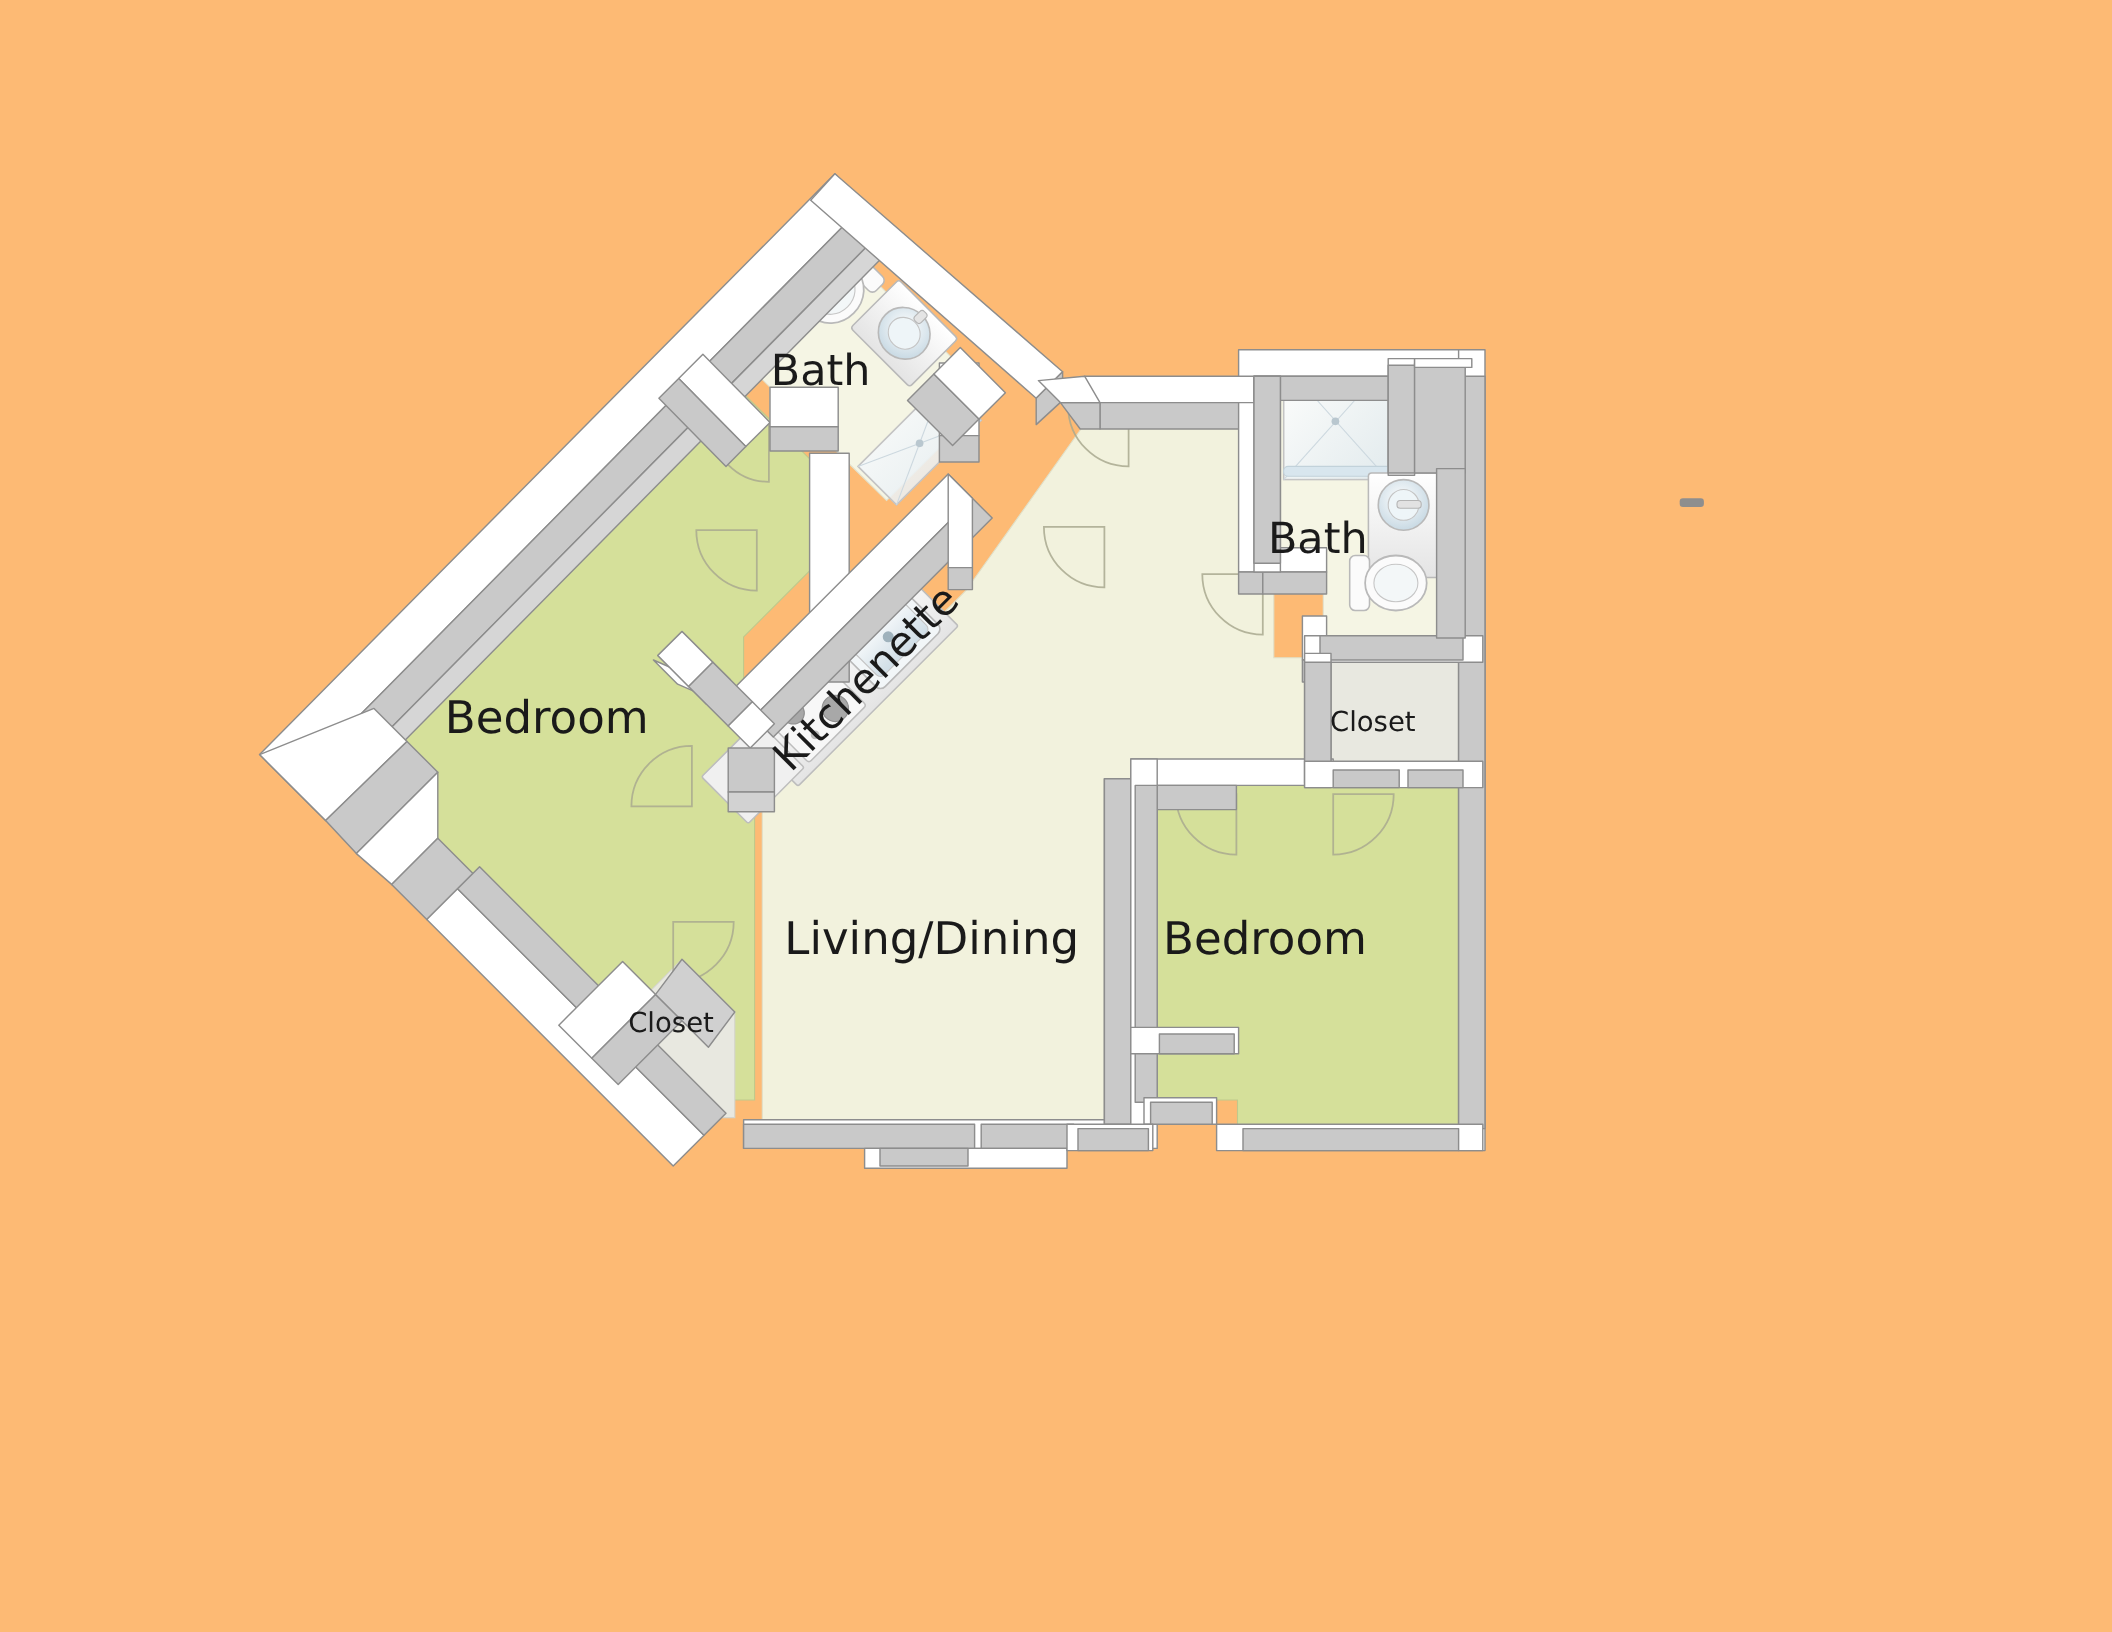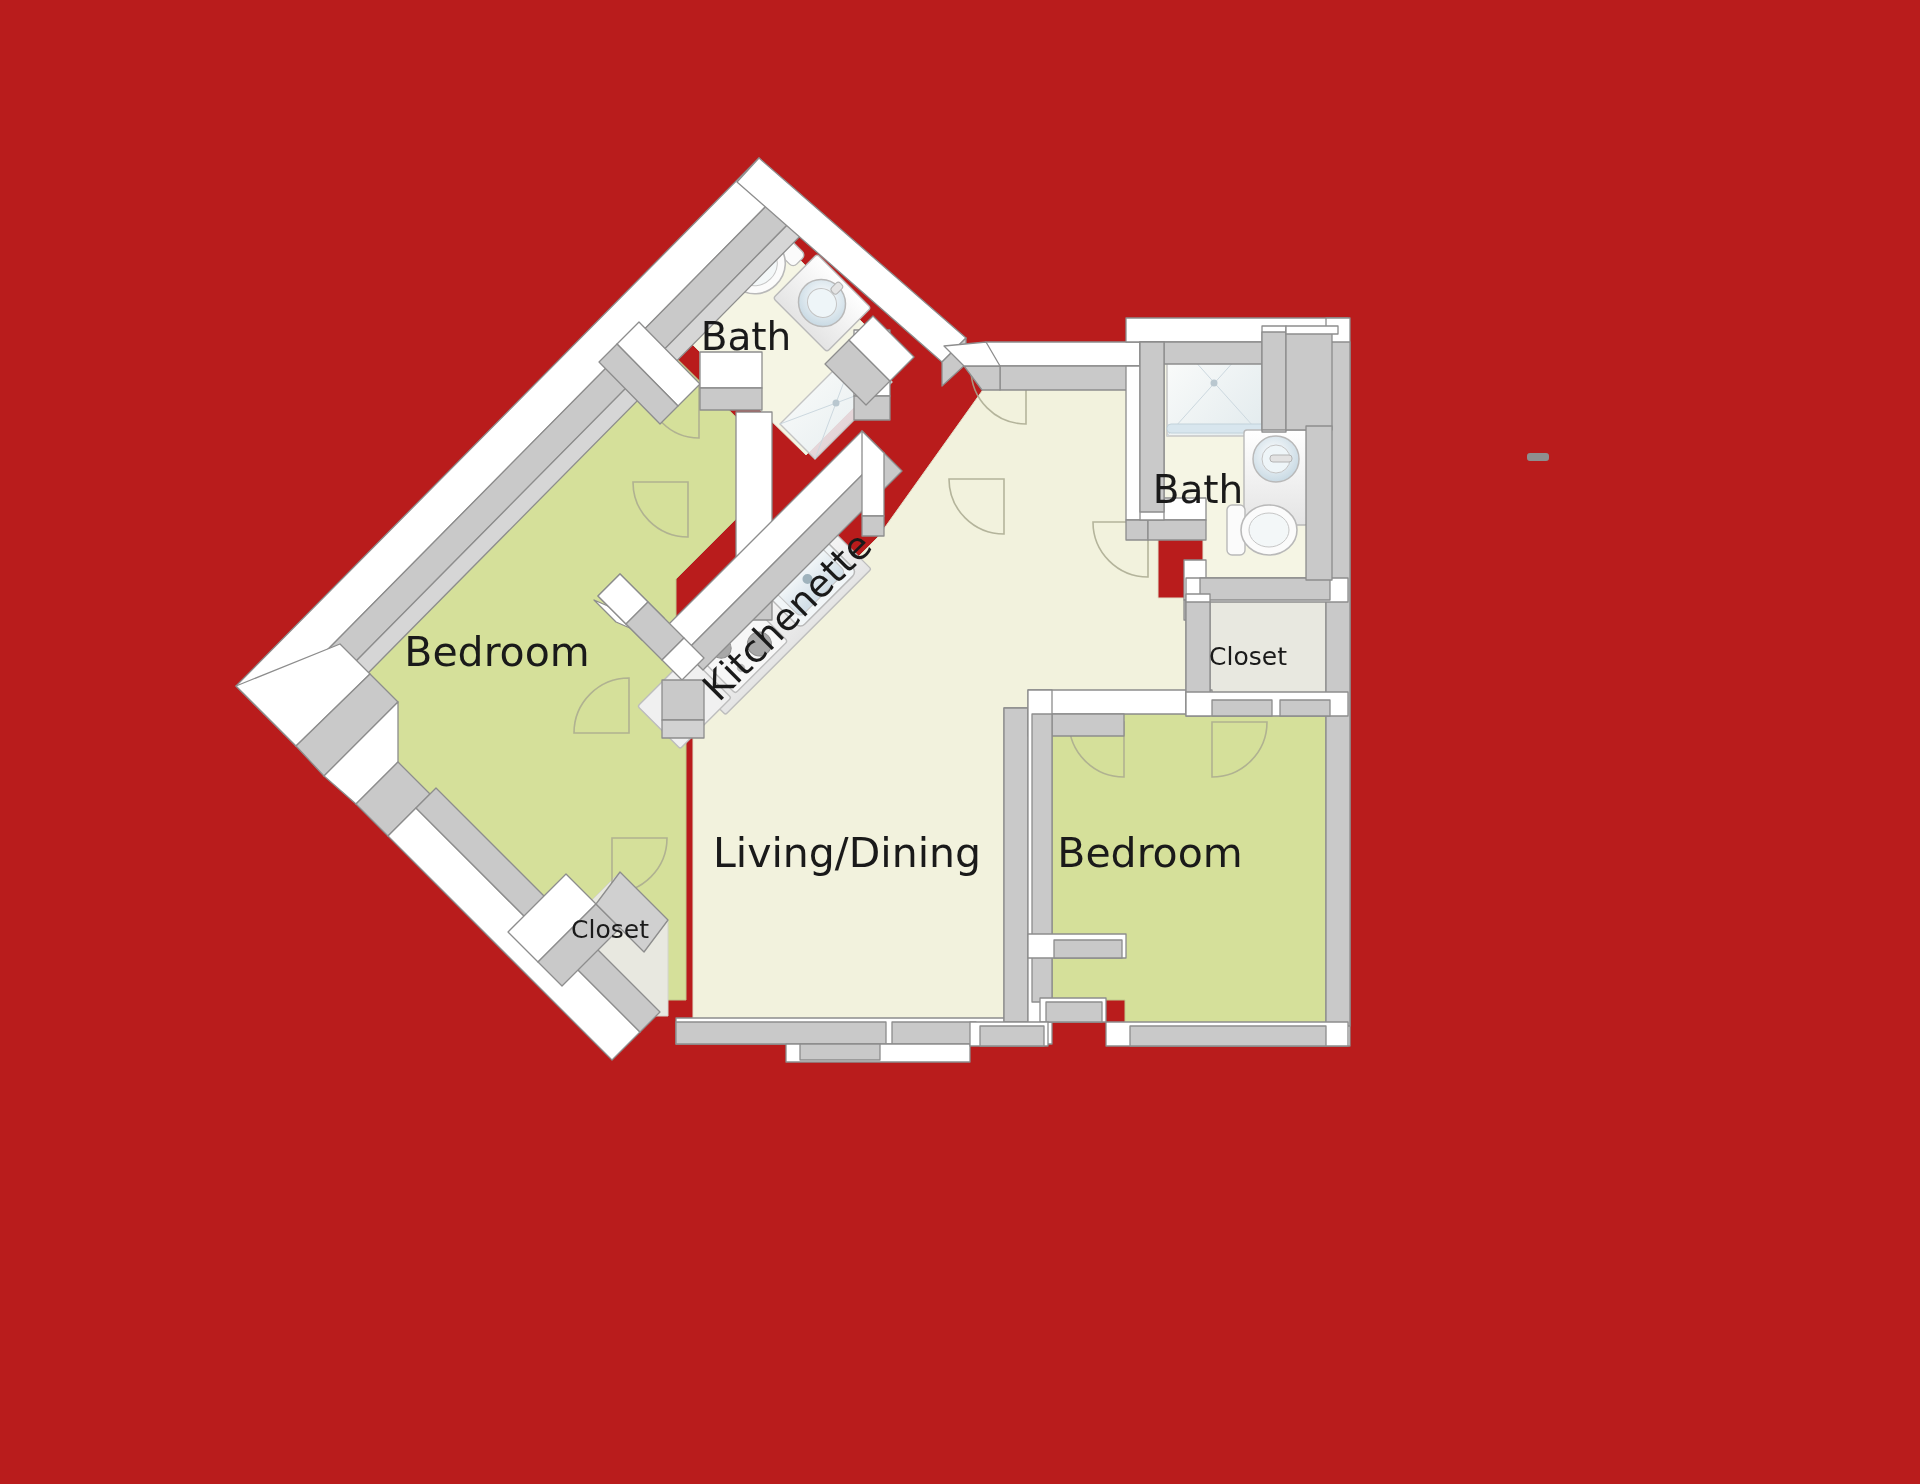--- a/index.html
+++ b/index.html
@@ -1,18 +1,18 @@
 <!DOCTYPE html>
 <html><head>
 <meta charset="utf-8">
 <title>Floor Plan</title>
 <style>
   html,body{margin:0;padding:0;background:#ffffff;}
   body{width:1920px;height:1484px;overflow:hidden;font-family:"DejaVu Sans","Liberation Sans",sans-serif;}
-  #plan-root{position:relative;width:1920px;height:1484px;background:#b91c1c;}
+  #plan-root{position:relative;width:1920px;height:1484px;background:#fdba74;}
   svg#floorplan{display:block;width:1920px;height:1484px;}
   .room-label{font-family:"DejaVu Sans","Liberation Sans",sans-serif;fill:#1a1a1a;}
   .label-lg{font-size:41px;}
   .label-md{font-size:39px;}
   .label-sm{font-size:25px;}
   .label-kitchen{font-size:38px;}
 </style>
 </head>
 <body>
 

